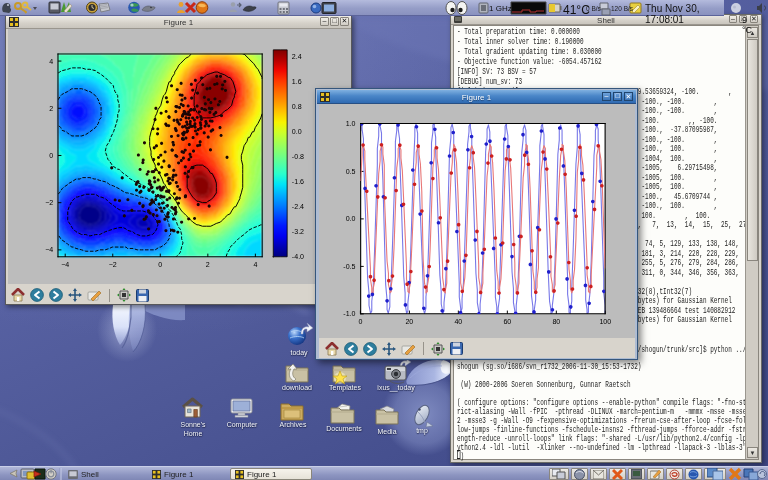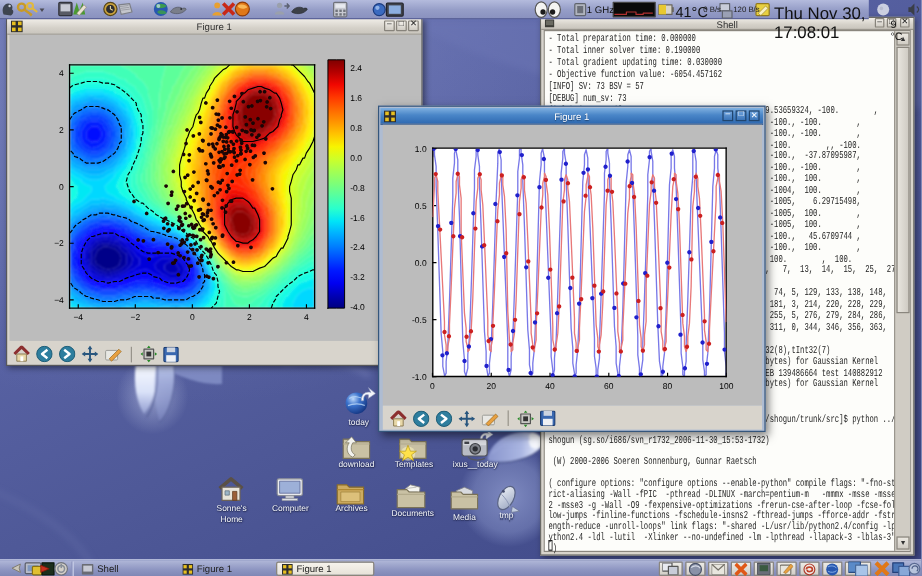--- a/index.html
+++ b/index.html
@@ -1360,21 +1360,21 @@
 
   <circle cx="736" cy="8" r="5" fill="#d8dce8" opacity=".9"></circle>
   <circle cx="734.5" cy="7" r="1.5" fill="#b8bcd0"></circle>
   <path d="M757,6 h2 l3,-3 v10 l-3,-3 h-2 z" fill="#3a3e48"></path>
   <path d="M764,5.5 C766,7 766,9 764,10.5" stroke="#3a3e48" stroke-width="1" fill="none"></path>
  </svg>
  <div style="position:absolute;left:489px;top:4px;font-size:8px;color:#111">1 GHz</div>
  <div style="position:absolute;left:563px;top:3px;font-size:12px;color:#111">41°C</div>
  <div style="position:absolute;left:586px;top:5px;font-size:6.5px;color:#222">0 B/s</div>
  <div style="position:absolute;left:611px;top:5px;font-size:6.5px;color:#222">120 B/s</div>
- <div style="position:absolute;left:645px;top:3px;font-size:14px;color:#111">Thu Nov 30, 17:08:01</div>
+ <div style="position:absolute;left:645px;top:3px;font-size:10px;color:#111">Thu Nov 30, 17:08:01</div>
  <div style="position:absolute;left:742px;top:15px;font-size:9px;color:#111">9 °C</div>
 </div>
 
 <div id="taskbar">
  <svg width="768" height="14" style="position:absolute;left:0;top:0">
 
   <path d="M17,3 L10,6.5 L17,10 L16,6.5 Z" fill="#c9c5b9" stroke="#7e7a6e" stroke-width=".8"></path>
   <rect x="21" y="2" width="13" height="9" rx="1" fill="#b8bcc8" stroke="#5a5e6a"></rect>
   <rect x="23" y="4" width="9" height="5" fill="#8098c0"></rect>
   <rect x="27" y="5" width="8" height="7" rx="1" fill="#e0c030" stroke="#8a7210"></rect>

